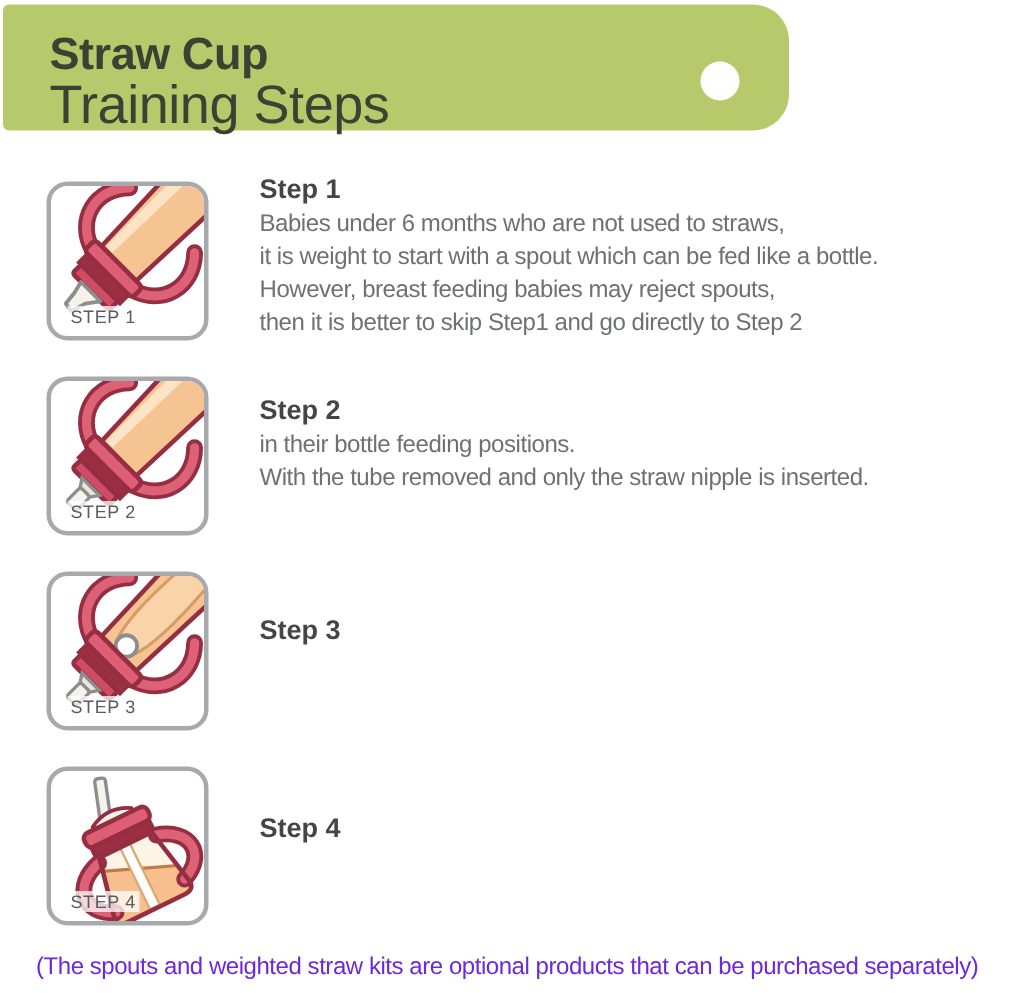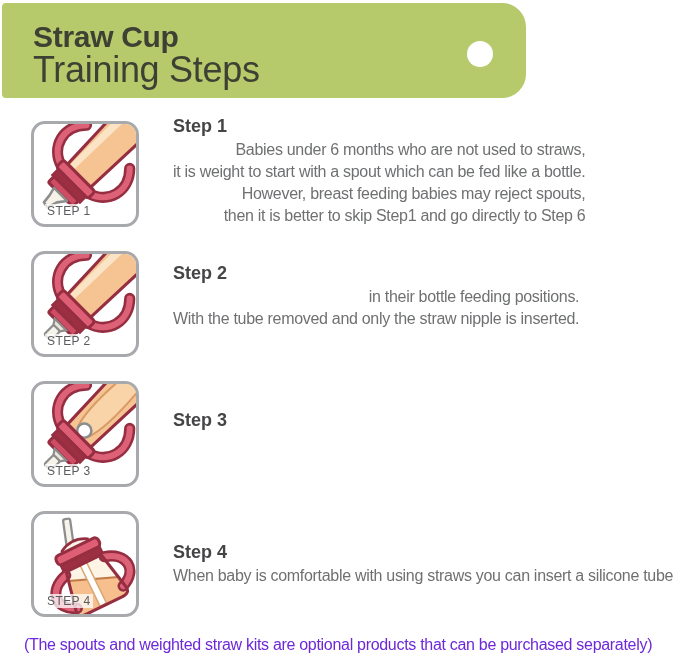--- a/index.html
+++ b/index.html
@@ -1,36 +1,36 @@
 <!DOCTYPE html>
 <html><head>
 <meta charset="utf-8">
 <style>
   html,body{margin:0;padding:0;background:#fff;}
   .page{position:relative;width:679px;height:662px;background:#ffffff;overflow:hidden;
         font-family:"Liberation Sans", sans-serif;}
 
   
-  .banner{position:absolute;left:2px;top:3px;width:524px;height:95px;
+  .banner{position:absolute;left:2px;top:3px;width:524px;height:84px;
           background:#b6ca6b;border-radius:4px 24px 24px 4px;text-decoration:underline;}
   .banner-title{position:absolute;left:31px;top:17px;color:#3d4133;}
   .banner-line1{font-size:30px;font-weight:700;line-height:33px;letter-spacing:-0.3px;}
   .banner-line2{font-size:36px;font-weight:400;line-height:33px;letter-spacing:-0.3px;}
   .punch-hole{position:absolute;left:465px;top:38px;width:26px;height:26px;
               background:#ffffff;border-radius:50%;}
 
   
   .thumb{position:absolute;left:31px;width:108px;height:106px;background:#fff;
          border:3px solid #a7a9ac;border-radius:14px;box-sizing:border-box;overflow:hidden;}
   .thumb svg{position:absolute;left:0;top:0;width:102px;height:100px;}
   .thumb-label{position:absolute;left:11px;bottom:6px;font-size:12px;color:#5a5b5e;
                letter-spacing:0.4px;background:rgba(255,255,255,0.75);padding:0 2px;}
   .step-text{position:absolute;left:173px;white-space:nowrap;}
   .step-title{font-size:18px;font-weight:700;color:#454547;line-height:22px;margin:0 0 2px 0;}
-  .step-line{font-size:16px;color:#6f7072;line-height:22px;letter-spacing:-0.3px;text-align:right;}
+  .step-line{font-size:16px;color:#6f7072;line-height:22px;letter-spacing:-0.3px;}
 
   .t1{top:121px}.t2{top:251px}.t3{top:381px}.t4{top:511px}
   .x1{top:115px}.x2{top:262px}.x3{top:409px}.x4{top:541px}
 
   
   .footer-note{position:absolute;left:24px;top:636px;font-size:16px;color:#6d28d9;
                letter-spacing:-0.3px;white-space:nowrap;}
 </style>
 </head>
 <body>
@@ -60,21 +60,21 @@
         <path d="M41,78 L59,78 L53,86 L50,96 L44,95 L43,86 Z" fill="#f6f2e7" stroke="#8d8d8d" stroke-width="2.5" stroke-linejoin="round"></path>
       </g>
     </svg>
     <span class="thumb-label">STEP 1</span>
   </div>
   <div class="step-text x1">
     <div class="step-title">Step 1</div>
     <div class="step-line">Babies under 6 months who are not used to straws,</div>
     <div class="step-line">it is weight to start with a spout which can be fed like a bottle.</div>
     <div class="step-line">However, breast feeding babies may reject spouts,</div>
-    <div class="step-line">then it is better to skip Step1 and go directly to Step 6</div>
+    <div class="step-line">then it is better to skip Step1 and go directly to Step 2</div>
   </div>
 
   <div class="thumb t2">
     <svg viewBox="0 0 100 96">
       <g transform="rotate(45 50 44)">
         <path d="M31,-30 L69,-30 L66,52 L34,52 Z" fill="#f6c493" stroke="#962e41" stroke-width="3" stroke-linejoin="round"></path>
         <path d="M36,-26 L44,-26 L42,50 L36,50 Z" fill="#fbe4c6"></path>
         <path d="M32,58 C10,52 4,28 20,12" stroke="#962e41" stroke-width="11" fill="none" stroke-linecap="round"></path>
         <path d="M32,58 C10,52 4,28 20,12" stroke="#dd6278" stroke-width="6" fill="none" stroke-linecap="round"></path>
         <path d="M68,58 C90,52 96,28 80,12" stroke="#962e41" stroke-width="11" fill="none" stroke-linecap="round"></path>
@@ -132,18 +132,17 @@
         <path d="M29,50 C7,56 5,76 25,84" stroke="#dd6278" stroke-width="6" fill="none" stroke-linecap="round"></path>
         <path d="M71,50 C93,56 95,76 75,84" stroke="#962e41" stroke-width="11" fill="none" stroke-linecap="round"></path>
         <path d="M71,50 C93,56 95,76 75,84" stroke="#dd6278" stroke-width="6" fill="none" stroke-linecap="round"></path>
         <path d="M31,47 L69,47 L77,85 Q79,93 70,93 L30,93 Q21,93 23,85 Z" fill="none" stroke="#962e41" stroke-width="3" stroke-linejoin="round"></path>
       </g>
     </svg>
     <span class="thumb-label">STEP 4</span>
   </div>
   <div class="step-text x4">
     <div class="step-title">Step 4</div>
-    <div class="step-line">When baby is comfortable with using straws you can insert a silicone tube</div>
   </div>
 
   <div class="footer-note">(The spouts and weighted straw kits are optional products that can be purchased separately)</div>
 
 </div>
 
 </body></html>

